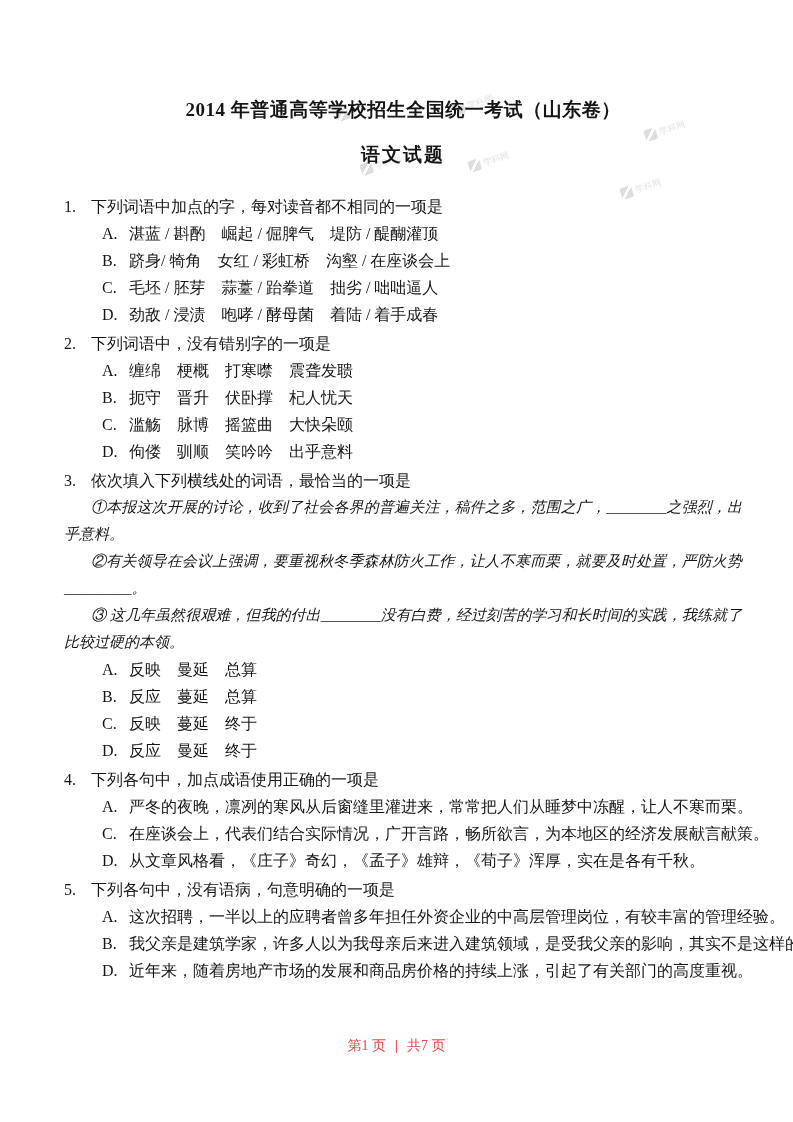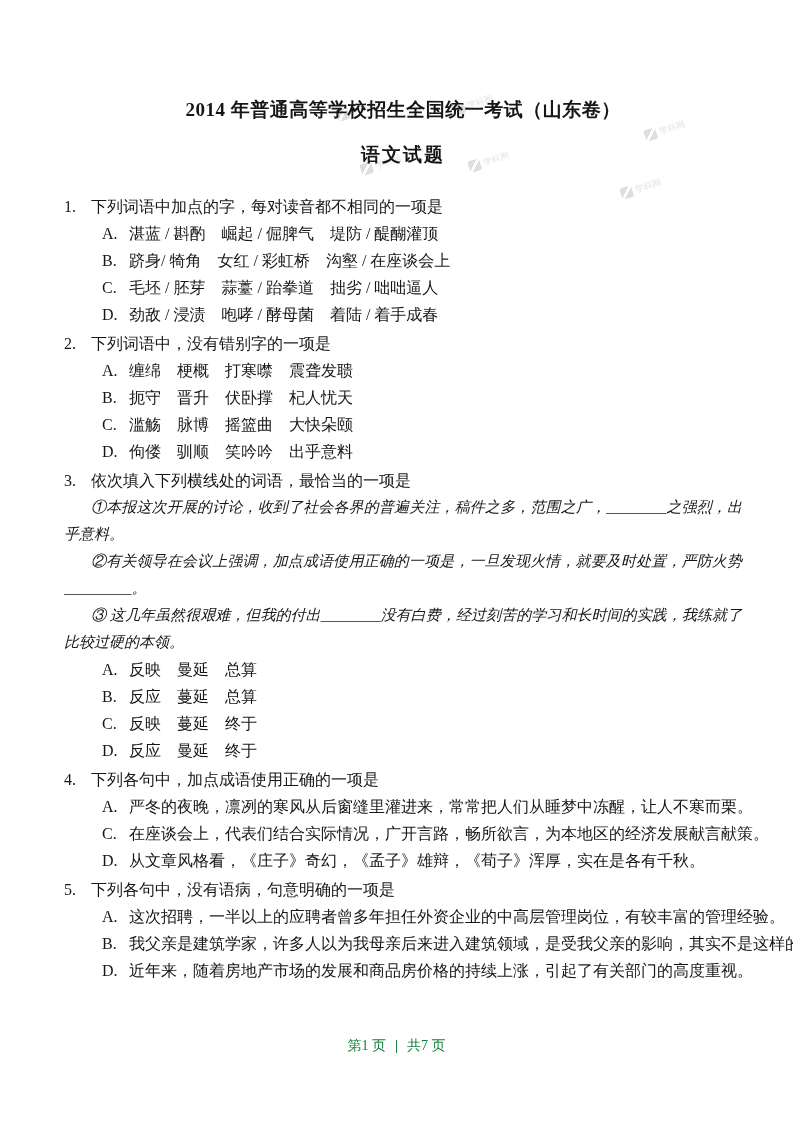--- a/index.html
+++ b/index.html
@@ -30,21 +30,21 @@
     opacity:.17;transform:rotate(-18deg);color:#555;
     font-size:9px;line-height:10px;white-space:nowrap;
     font-family:"Liberation Sans","DejaVu Sans",sans-serif;
   }
   .wm-logo{
     width:12px;height:12px;border-radius:2px;flex:0 0 auto;
     background:linear-gradient(135deg,#444 42%,#fff 42%,#fff 58%,#444 58%);
   }
   .footer{
     position:absolute;left:0;right:0;top:1036px;
-    text-align:center;font-size:14px;line-height:20px;color:#15803d;
+    text-align:center;font-size:14px;line-height:20px;color:#ef4444;
   }
   .footer .sep{margin:0 9px;font-weight:bold;}
 </style>
 </head>
 <body>
 
 <div class="page">
 
   <div class="wm" style="left:336px;top:104px;">
       <span class="wm-logo"></span>
@@ -89,21 +89,21 @@
         <div class="stem-line"><span class="qnum">2.</span><span>下列词语中，没有错别字的一项是</span></div>
         <div class="opt"><span class="letter">A.</span><span>缠绵　梗概　打寒噤　震聋发聩</span></div>
         <div class="opt"><span class="letter">B.</span><span>扼守　晋升　伏卧撑　杞人忧天</span></div>
         <div class="opt"><span class="letter">C.</span><span>滥觞　脉博　摇篮曲　大快朵颐</span></div>
         <div class="opt"><span class="letter">D.</span><span>佝偻　驯顺　笑吟吟　出乎意料</span></div>
       </section>
 
       <section class="q">
         <div class="stem-line"><span class="qnum">3.</span><span>依次填入下列横线处的词语，最恰当的一项是</span></div>
         <p class="ctx">①本报这次开展的讨论，收到了社会各界的普遍关注，稿件之多，范围之广，________之强烈，出乎意料。</p>
-        <p class="ctx">②有关领导在会议上强调，加点成语使用正确的一项是，一旦发现火情，就要及时处置，严防火势_________。</p>
+        <p class="ctx">②有关领导在会议上强调，要重视秋冬季森林防火工作，让人不寒而栗，就要及时处置，严防火势_________。</p>
         <p class="ctx">③ 这几年虽然很艰难，但我的付出________没有白费，经过刻苦的学习和长时间的实践，我练就了比较过硬的本领。</p>
         <div class="opt"><span class="letter">A.</span><span>反映　曼延　总算</span></div>
         <div class="opt"><span class="letter">B.</span><span>反应　蔓延　总算</span></div>
         <div class="opt"><span class="letter">C.</span><span>反映　蔓延　终于</span></div>
         <div class="opt"><span class="letter">D.</span><span>反应　曼延　终于</span></div>
       </section>
 
       <section class="q">
         <div class="stem-line"><span class="qnum">4.</span><span>下列各句中，加点成语使用正确的一项是</span></div>
         <div class="opt"><span class="letter">A.</span><span>严冬的夜晚，凛冽的寒风从后窗缝里灌进来，常常把人们从睡梦中冻醒，让人不寒而栗。</span></div>

